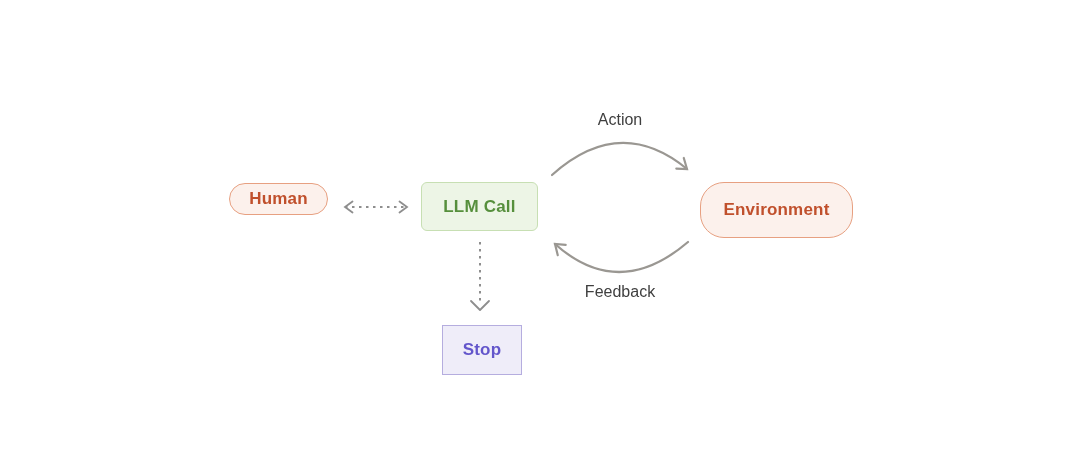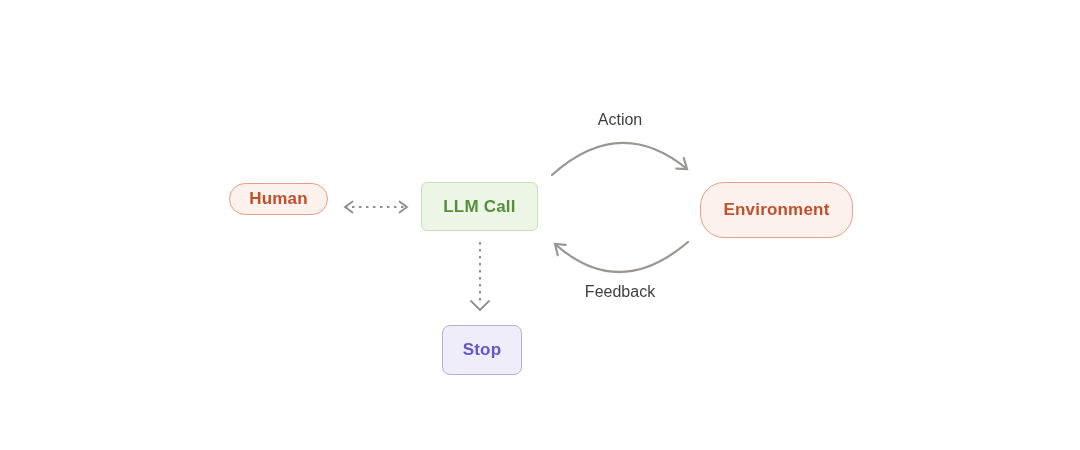--- a/index.html
+++ b/index.html
@@ -53,21 +53,21 @@
     background: #fcf1ec;
     border: 1.5px solid #e7a081;
     border-radius: 24px;
     color: #c0502c;
   }
   .node-stop {
     left: 442px; top: 325px;
     width: 80px; height: 50px;
     background: #efedf9;
     border: 1.5px solid #b5addf;
-    border-radius: 8px;
+    border-radius: 0;
     color: #6356cb;
     text-align: right;
   }
   .edge-label {
     position: absolute;
     transform: translate(-50%, -50%);
     font-size: 16px;
     font-weight: 400;
     color: #3f3f3f;
     white-space: nowrap;

